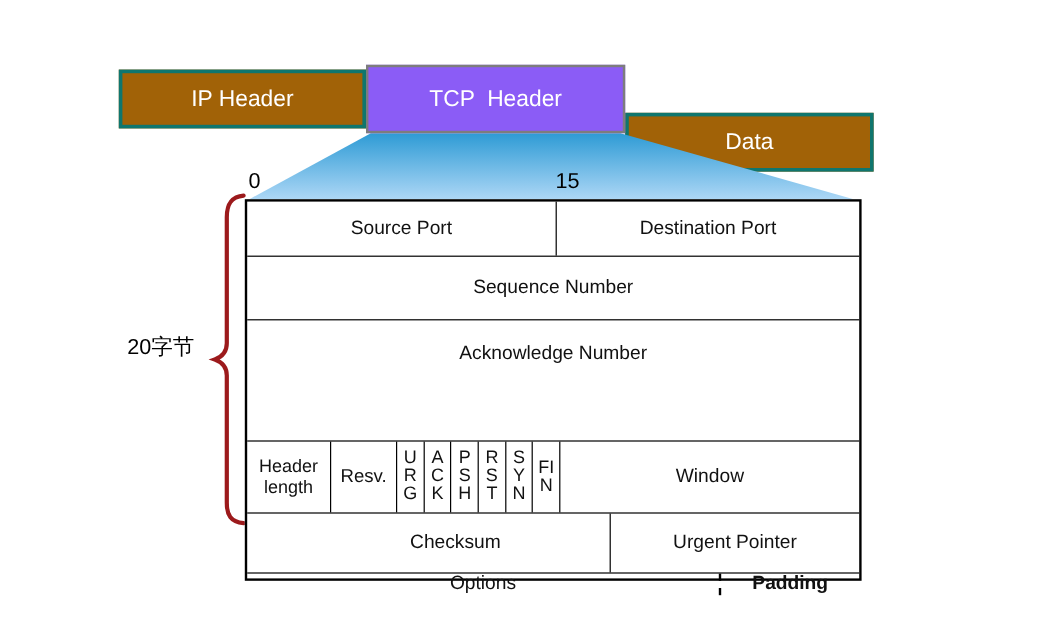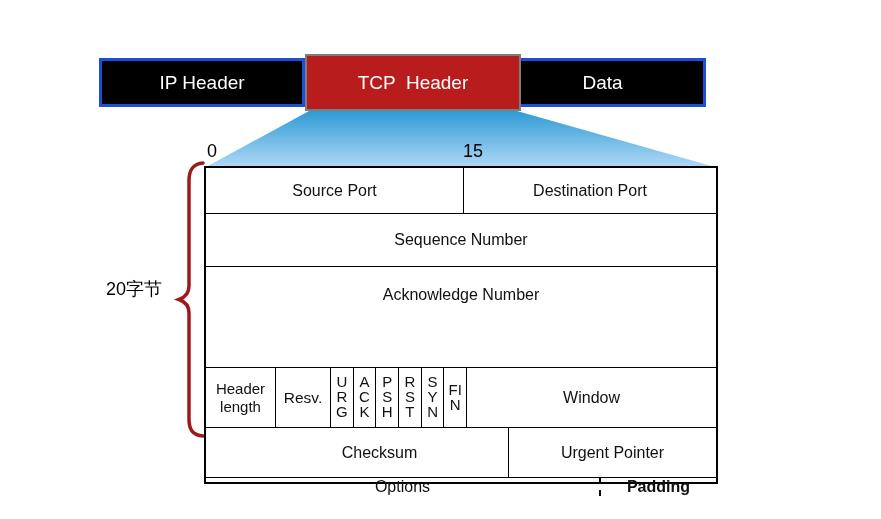--- a/index.html
+++ b/index.html
@@ -14,33 +14,33 @@
   
   .seg{
     position:absolute;
     box-sizing:border-box;
     display:flex;align-items:center;justify-content:center;
     color:#fff;
     font-size:19px;
     white-space:pre;
   }
   .seg.light{
-    background:#000000;
-    border:3px solid #1d4ed8;
+    background:#a16207;
+    border:3px solid #0f766e;
     top:58px;height:49px;
   }
   .seg.dark{
-    background:#b91c1c;
+    background:#8b5cf6;
     border:2px solid #7d7d7d;
     top:54px;height:57px;
     z-index:2;
   }
   #ipBox{left:99px;width:206px;}
   #tcpBox{left:305px;width:216px;}
-  #dataBox{left:499px;width:207px;}
+  #dataBox{left:521px;width:207px;margin-top:36px;}
   
   .overlay{position:absolute;left:0;top:0;width:881px;height:519px;pointer-events:none;}
   
   .bitnum{position:absolute;top:141px;font-size:18px;color:#000;}
   #bit0{left:207px;}
   #bit15{left:463px;}
   #bit31{left:696px;margin-top:48px;}
   
   .byte-label{position:absolute;left:106px;top:277px;font-size:18px;color:#000;}
   

